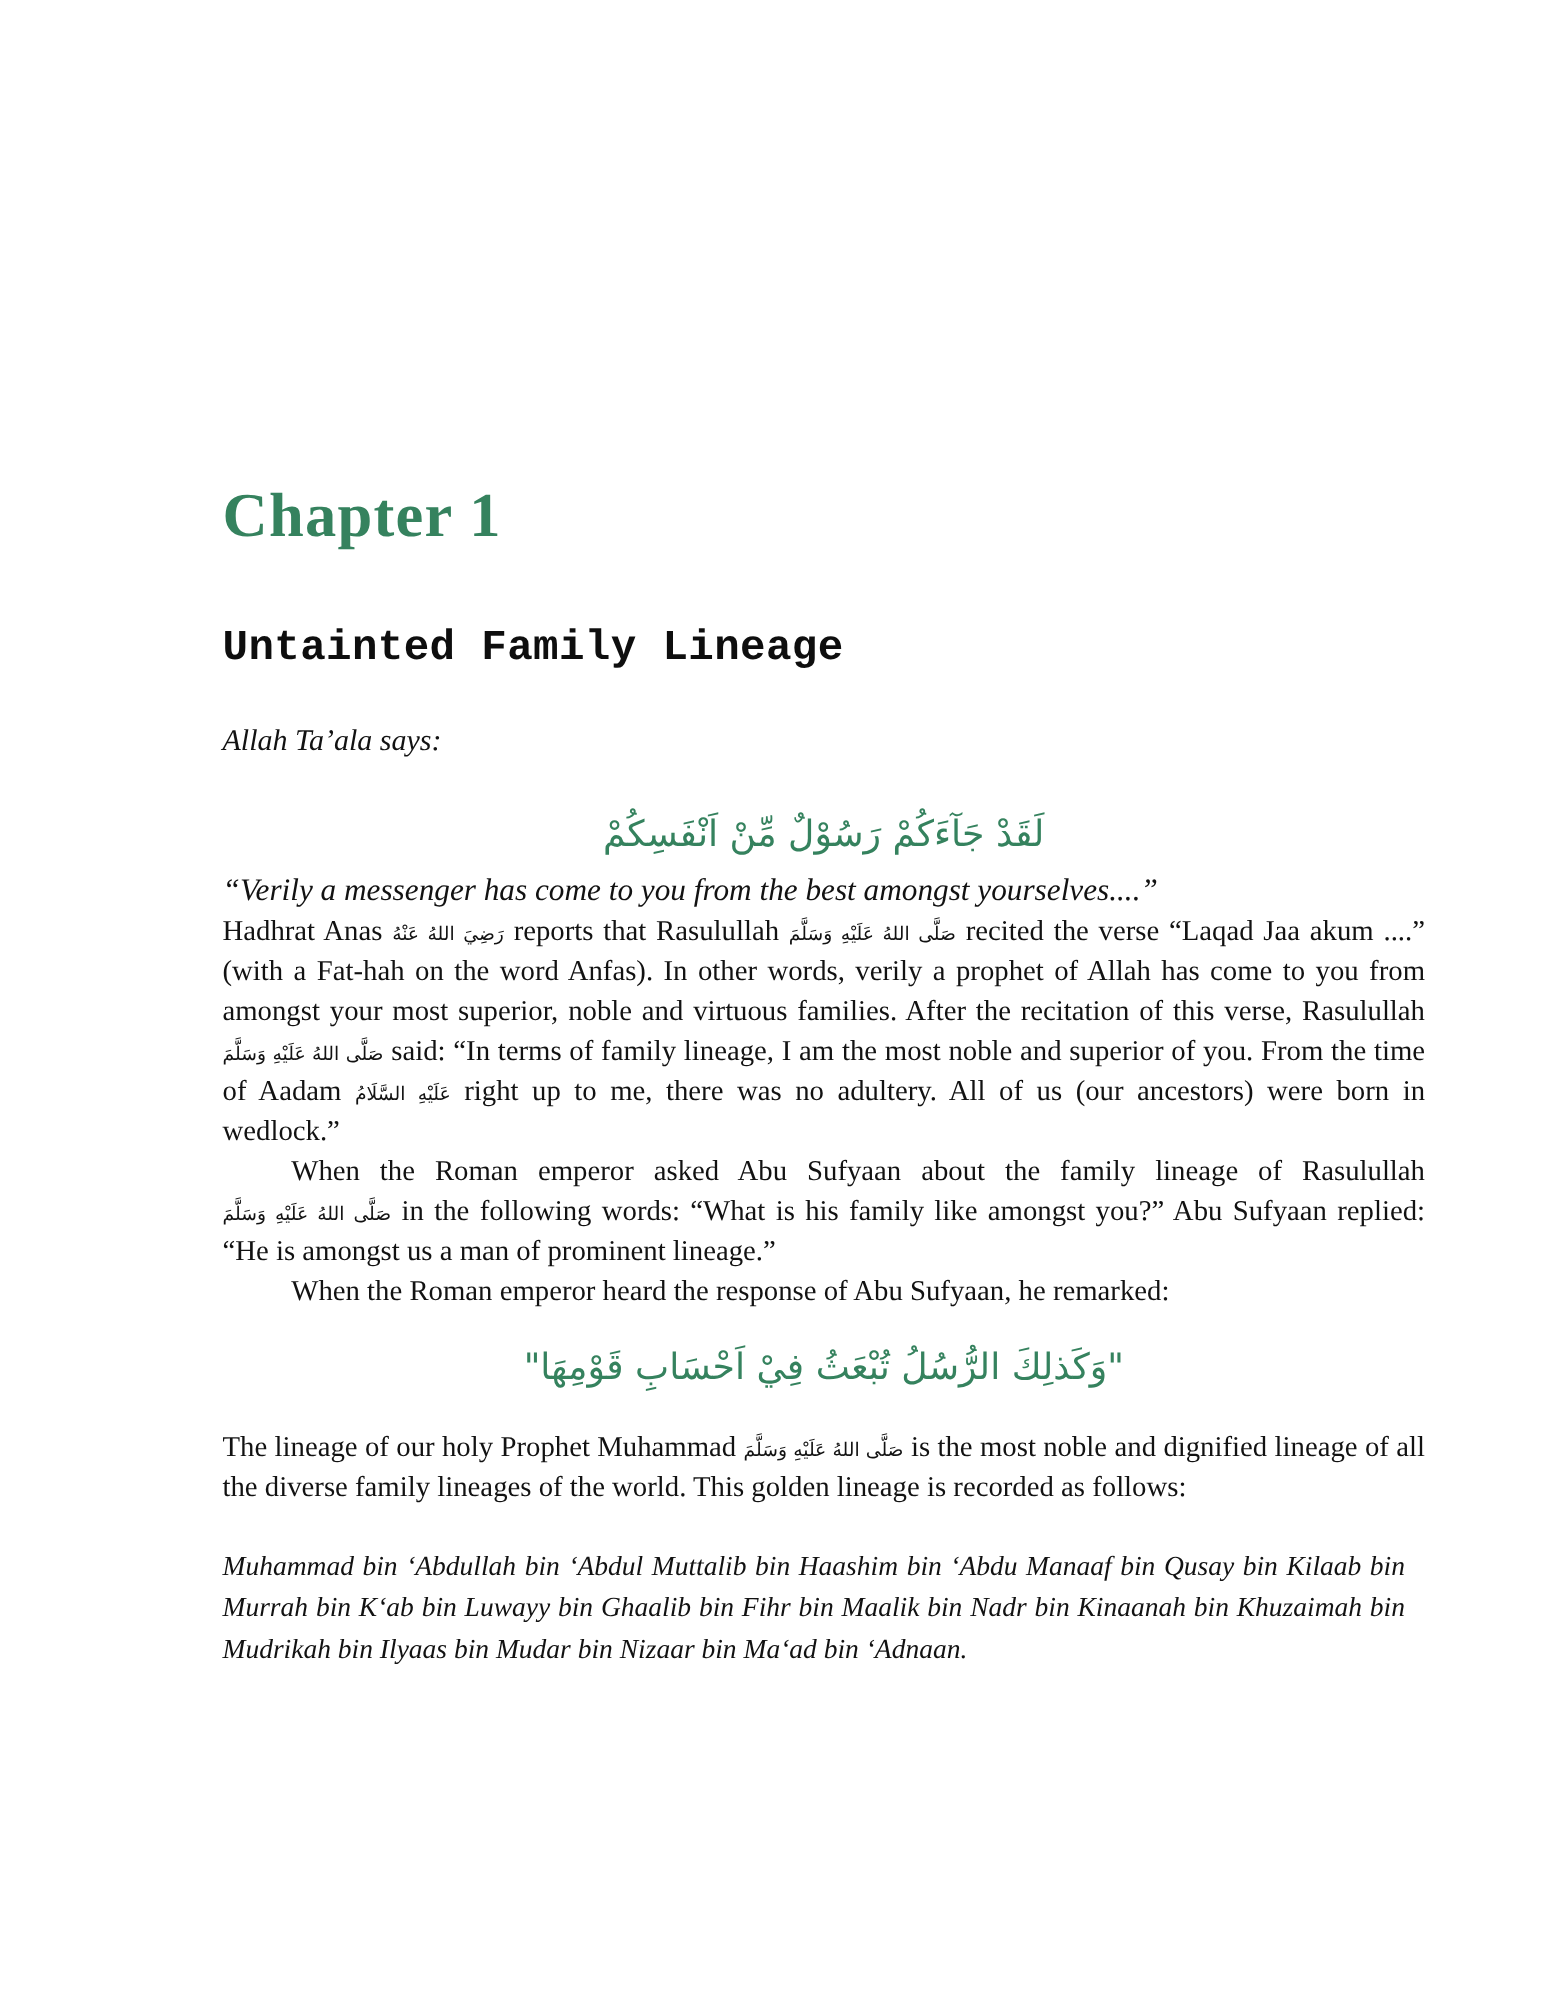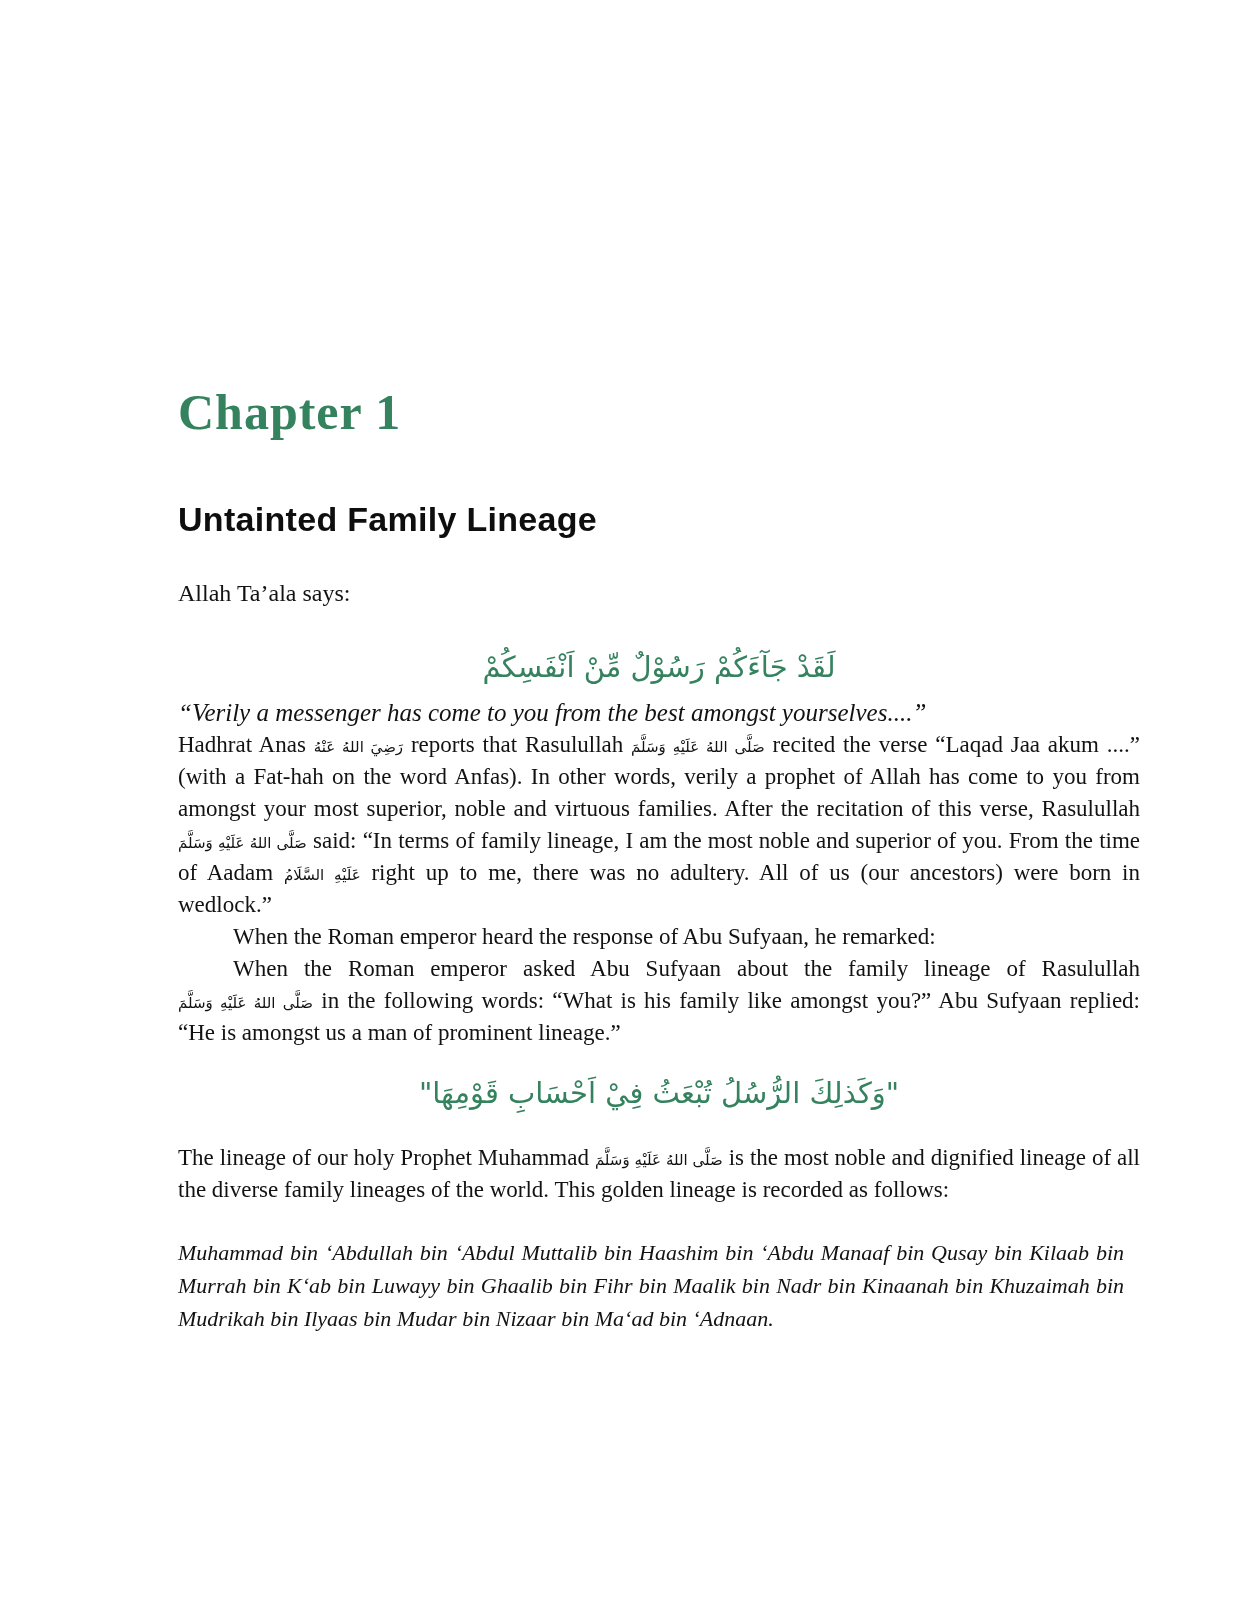--- a/index.html
+++ b/index.html
@@ -24,31 +24,32 @@
     margin: 386px 0 0 0;
     font-family: "Liberation Serif", serif;
     font-weight: 700;
     font-size: 50px;
     line-height: 1.05;
     letter-spacing: 1px;
     color: var(--accent);
   }
   .chapter-title {
     margin: 62px 0 0 0;
-    font-family: Liberation Sans, sans-serif;
+    font-family: Liberation Mono, monospace;
     font-weight: 700;
     font-size: 34px;
     line-height: 1.1;
     letter-spacing: 0.3px;
     color: #0e0e0e;
   }
   .intro-line {
     margin-top: 40px;
     font-size: 24px;
     line-height: 1.3;
+    font-style: italic;
   }
   .verse-arabic {
     margin-top: 36px;
     text-align: center;
     direction: rtl;
     font-family: "DejaVu Sans", sans-serif;
     font-size: 29px;
     line-height: 1.55;
     color: var(--accent);
   }
@@ -96,23 +97,23 @@
     <h2 class="chapter-title">Untainted Family Lineage</h2>
 
     <p class="intro-line">Allah Ta’ala says:</p>
 
     <div class="verse-arabic" dir="rtl">لَقَدْ جَآءَكُمْ رَسُوْلٌ مِّنْ اَنْفَسِكُمْ</div>
 
     <div class="verse-translation">“Verily a messenger has come to you from the best amongst yourselves....”</div>
 
     <p class="body-par first"><span>Hadhrat Anas </span><span class="honorific">رَضِيَ اللهُ عَنْهُ</span><span> reports that Rasulullah </span><span class="honorific">صَلَّى اللهُ عَلَيْهِ وَسَلَّمَ</span><span> recited the verse “Laqad Jaa akum ....” (with a Fat-hah on the word Anfas). In other words, verily a prophet of Allah has come to you from amongst your most superior, noble and virtuous families. After the recitation of this verse, Rasulullah </span><span class="honorific">صَلَّى اللهُ عَلَيْهِ وَسَلَّمَ</span><span> said: “In terms of family lineage, I am the most noble and superior of you. From the time of Aadam </span><span class="honorific">عَلَيْهِ السَّلَامُ</span><span> right up to me, there was no adultery. All of us (our ancestors) were born in wedlock.”</span></p>
 
+    <p class="body-par indent"><span>When the Roman emperor asked Abu Sufyaan about the family lineage of Rasulullah </span><span class="honorific">صَلَّى اللهُ عَلَيْهِ وَسَلَّمَ</span><span> in the following words: “What is his family like amongst you?” Abu Sufyaan replied: “He is amongst us a man of prominent lineage.”</span></p>
+
     <p class="body-par indent">When the Roman emperor heard the response of Abu Sufyaan, he remarked:</p>
-
-    <p class="body-par indent"><span>When the Roman emperor asked Abu Sufyaan about the family lineage of Rasulullah </span><span class="honorific">صَلَّى اللهُ عَلَيْهِ وَسَلَّمَ</span><span> in the following words: “What is his family like amongst you?” Abu Sufyaan replied: “He is amongst us a man of prominent lineage.”</span></p>
 
     <div class="verse-arabic verse-block-2" dir="rtl">"وَكَذلِكَ الرُّسُلُ تُبْعَثُ فِيْ اَحْسَابِ قَوْمِهَا"</div>
 
 
     <p class="body-par par-after-verse"><span>The lineage of our holy Prophet Muhammad </span><span class="honorific">صَلَّى اللهُ عَلَيْهِ وَسَلَّمَ</span><span> is the most noble and dignified lineage of all the diverse family lineages of the world. This golden lineage is recorded as follows:</span></p>
 
     <p class="lineage-par">Muhammad bin ‘Abdullah bin ‘Abdul Muttalib bin Haashim bin ‘Abdu Manaaf bin Qusay bin Kilaab bin Murrah bin K‘ab bin Luwayy bin Ghaalib bin Fihr bin Maalik bin Nadr bin Kinaanah bin Khuzaimah bin Mudrikah bin Ilyaas bin Mudar bin Nizaar bin Ma‘ad bin ‘Adnaan.</p>
 
   </div>
 

